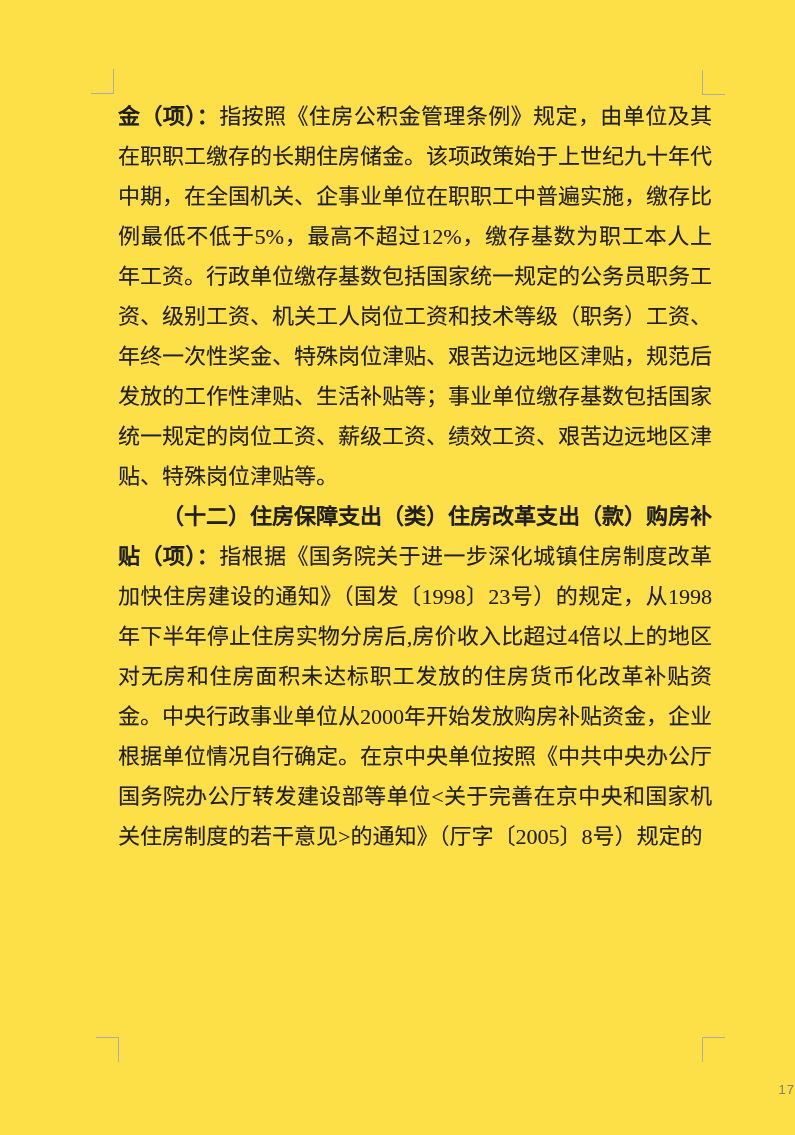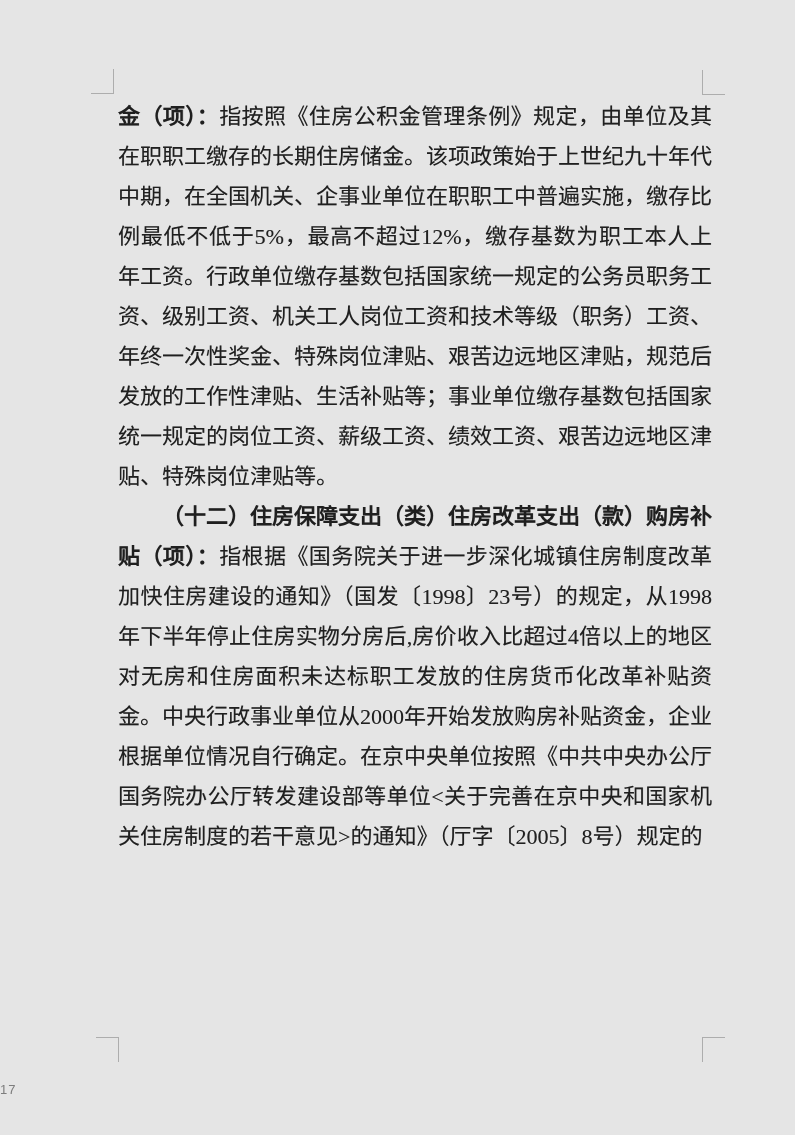--- a/index.html
+++ b/index.html
@@ -4,21 +4,21 @@
 <style>
   html, body {
     margin: 0;
     padding: 0;
     background: #ffffff;
   }
   .page {
     position: relative;
     width: 795px;
     height: 1135px;
-    background: #e5e5e5;
+    background: #fde047;
     overflow: hidden;
     font-family: "Liberation Serif", "DejaVu Serif", serif;
   }
   
   .mark {
     position: absolute;
     width: 22px;
     height: 24px;
   }
   .mark.tl { left: 91px;  top: 69px;   border-right: 1px solid #adadad; border-bottom: 1px solid #adadad; }
@@ -41,21 +41,21 @@
   }
   .para { margin: 0; }
   .para.indent { text-indent: 2em; }
   .lead { font-weight: bold; }
 
   .page-number {
     position: absolute;
     left: 0;
     top: 1082px;
     width: 795px;
-    text-align: left;
+    text-align: right;
     font-family: "Liberation Sans", "DejaVu Sans", sans-serif;
     font-size: 13px;
     color: #7d7d7d;
     letter-spacing: 1px;
   }
 </style>
 </head>
 <body>
 
 <div class="page">

